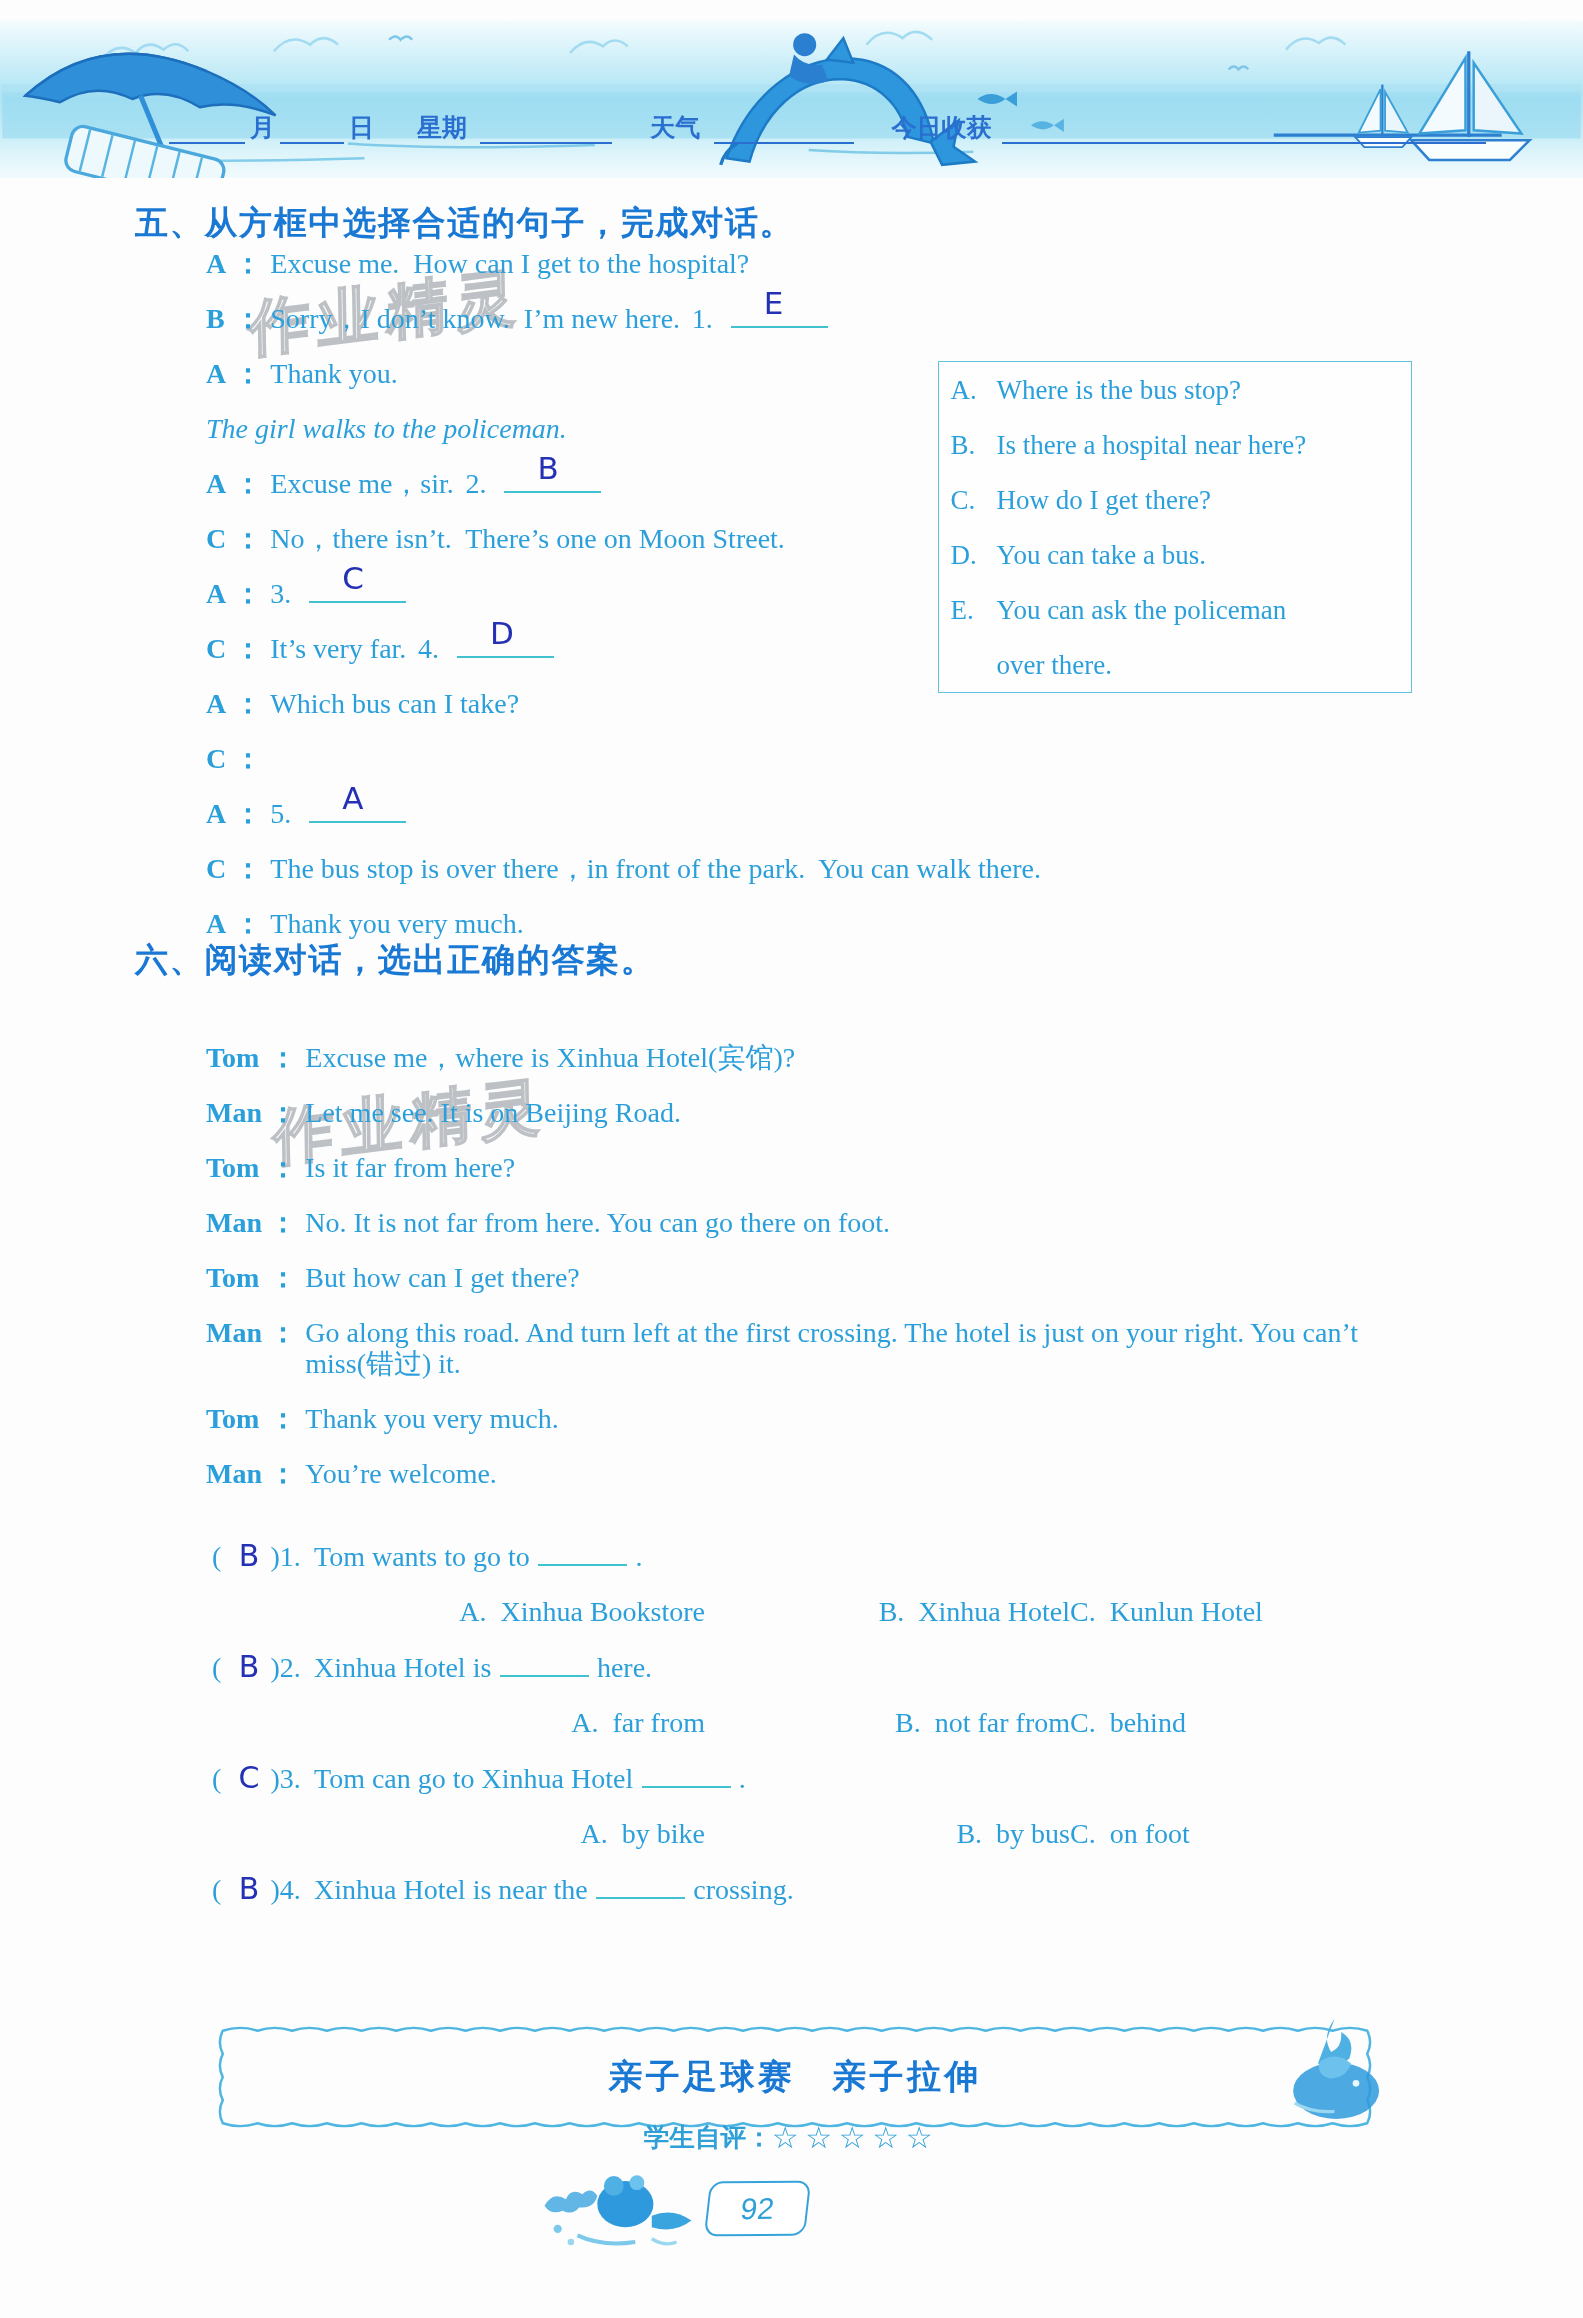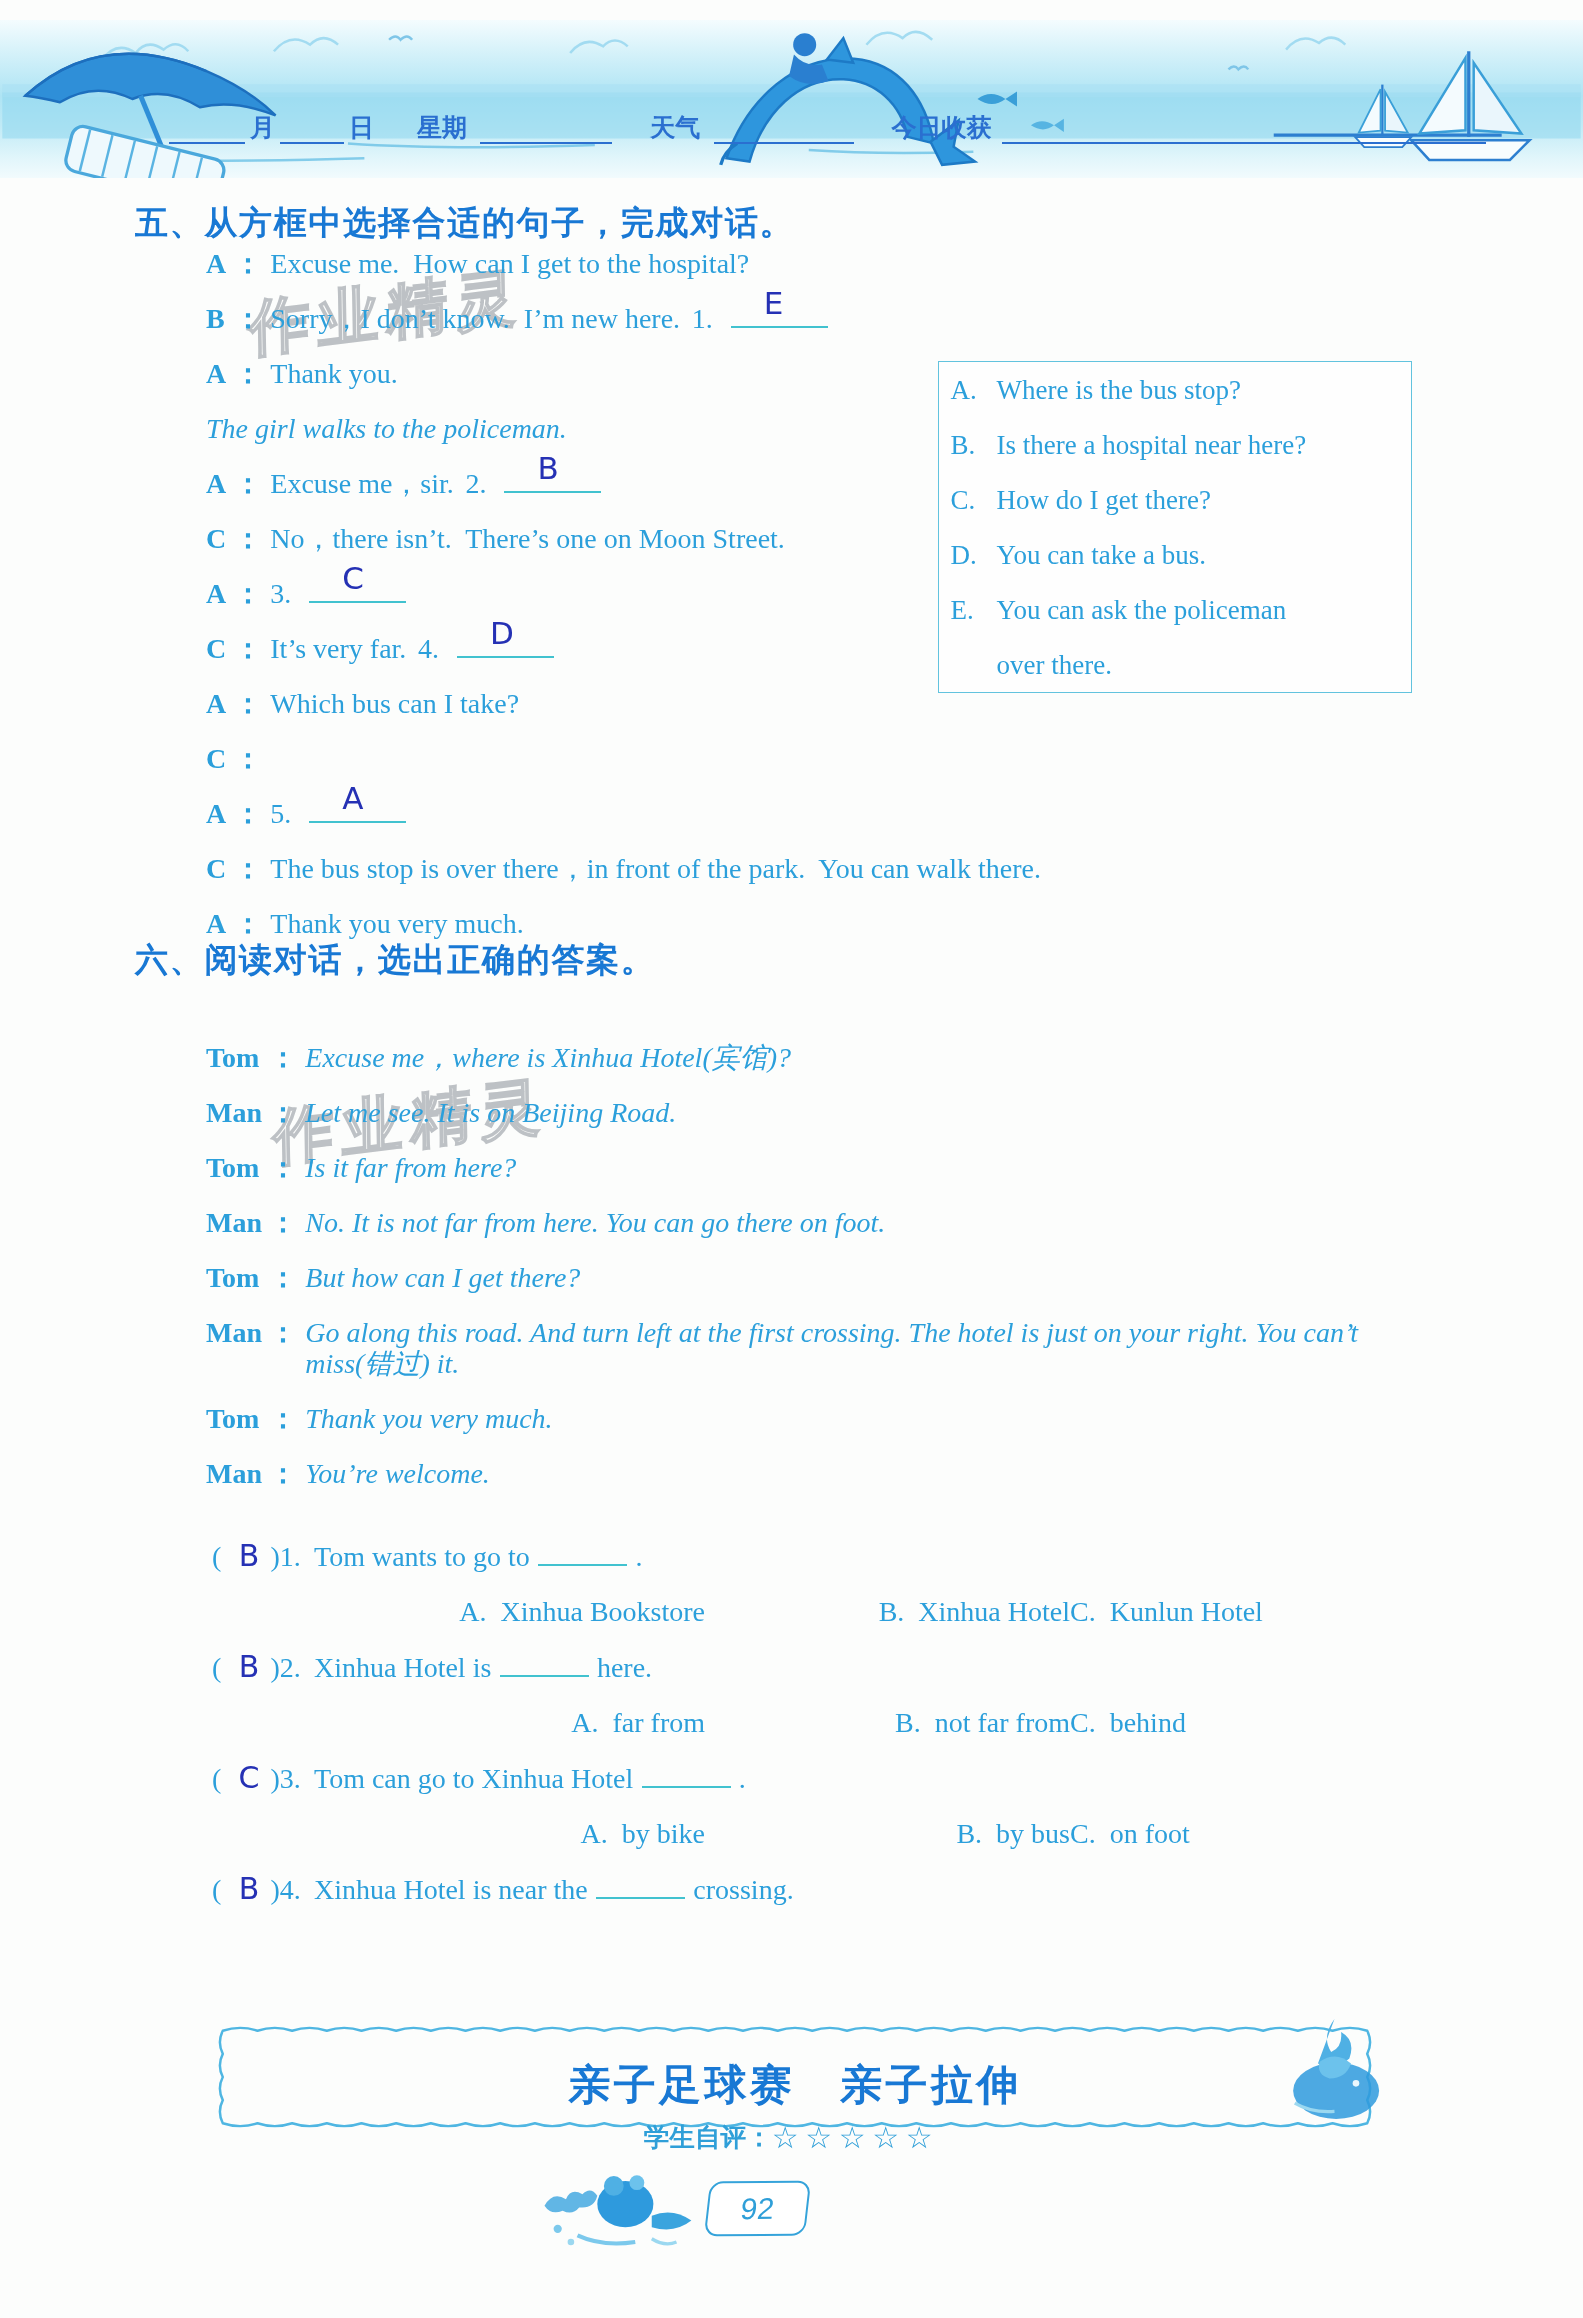--- a/index.html
+++ b/index.html
@@ -30,21 +30,21 @@
   .dlg{position:absolute;left:206px;color:#2b9fdb;font-size:28px;line-height:31px;}
   .d5{top:248px;width:1288px;}
   .d6{top:1042px;width:1288px;}
   .drow{display:flex;align-items:baseline;margin-bottom:24px;}
   .d6 .drow{margin-bottom:24px;}
   .spk{font-weight:bold;white-space:nowrap;flex:0 0 auto;}
   .spk5{min-width:28px;}
   .spk6{min-width:63px;}
   .colon{font-weight:bold;margin-right:8.3px;}
   .txt{white-space:pre-wrap;}
-  .wraptxt{white-space:normal;max-width:1123px;font-style:italic;}
+  .wraptxt{white-space:normal;max-width:1123px;}
   .italic{font-style:italic;}
   .bno{margin-left:11.6px;white-space:nowrap;}
   .blank{display:inline-block;width:97px;border-bottom:2.1px solid #41c2cf;height:8.3px;
          position:relative;margin-left:18px;flex:0 0 auto;}
   .ans{position:absolute;left:34%;bottom:6.6px;font-family:"DejaVu Sans",sans-serif;
        font-size:31px;color:#2531b4;font-style:normal;font-weight:400;}
   
   .optbox{position:absolute;left:938px;top:361px;width:474px;height:332px;
           border:1.7px solid #62c3de;background:rgba(255,255,255,.6);
           color:#2b9fdb;font-size:27px;padding:13.2px 0 0 11.6px;box-sizing:border-box;}
@@ -58,22 +58,22 @@
   .qans{width:43px;text-align:center;font-family:"DejaVu Sans",sans-serif;font-size:30px;color:#2531b4;}
   .qno{margin-right:13.2px;}
   .qstem{white-space:pre-wrap;}
   .qblank{display:inline-block;width:89px;border-bottom:2.1px solid #41c2cf;height:8.3px;margin:0 8.3px;}
   .opts{display:flex;margin:0 0 24px 149px;}
   .opt{white-space:pre-wrap;text-align:right;}
   .opt.c1{width:350px;} .opt.c2{width:365px;}
   
   .actbox{position:absolute;left:217px;top:2024px;width:1156px;height:106px;}
   .actbox svg{position:absolute;left:0;top:0;}
-  .actlabel{position:absolute;left:0;top:8px;width:100%;height:100%;display:flex;align-items:center;justify-content:center;
-            font-family:"Liberation Sans",sans-serif;font-weight:bold;font-size:42px;color:#1878d4;letter-spacing:3.3px;}
+  .actlabel{position:absolute;left:0;top:0;width:100%;height:100%;display:flex;align-items:center;justify-content:center;
+            font-family:"Liberation Sans",sans-serif;font-weight:bold;font-size:34px;color:#1878d4;letter-spacing:3.3px;}
   .fishdeco{position:absolute;left:1270px;top:2004px;}
   .selfeval{position:absolute;left:0;top:2120px;width:1583px;text-align:center;
             font-family:"Liberation Sans",sans-serif;font-weight:bold;font-size:25.6px;color:#2f9fd8;}
   .stars{font-size:30px;letter-spacing:6.6px;font-weight:400;vertical-align:-1.7px;}
   .creatures{position:absolute;left:528px;top:2156px;}
   .pagebox{position:absolute;left:707px;top:2181px;width:97px;height:51px;border:2.5px solid #35a3da;
            border-radius:13.2px;transform:skewX(-7deg) rotate(-.5deg);display:flex;align-items:center;justify-content:center;
            font-family:"Liberation Sans",sans-serif;font-size:30px;color:#2f9fd8;background:#fff;}
 </style>
 </head>

